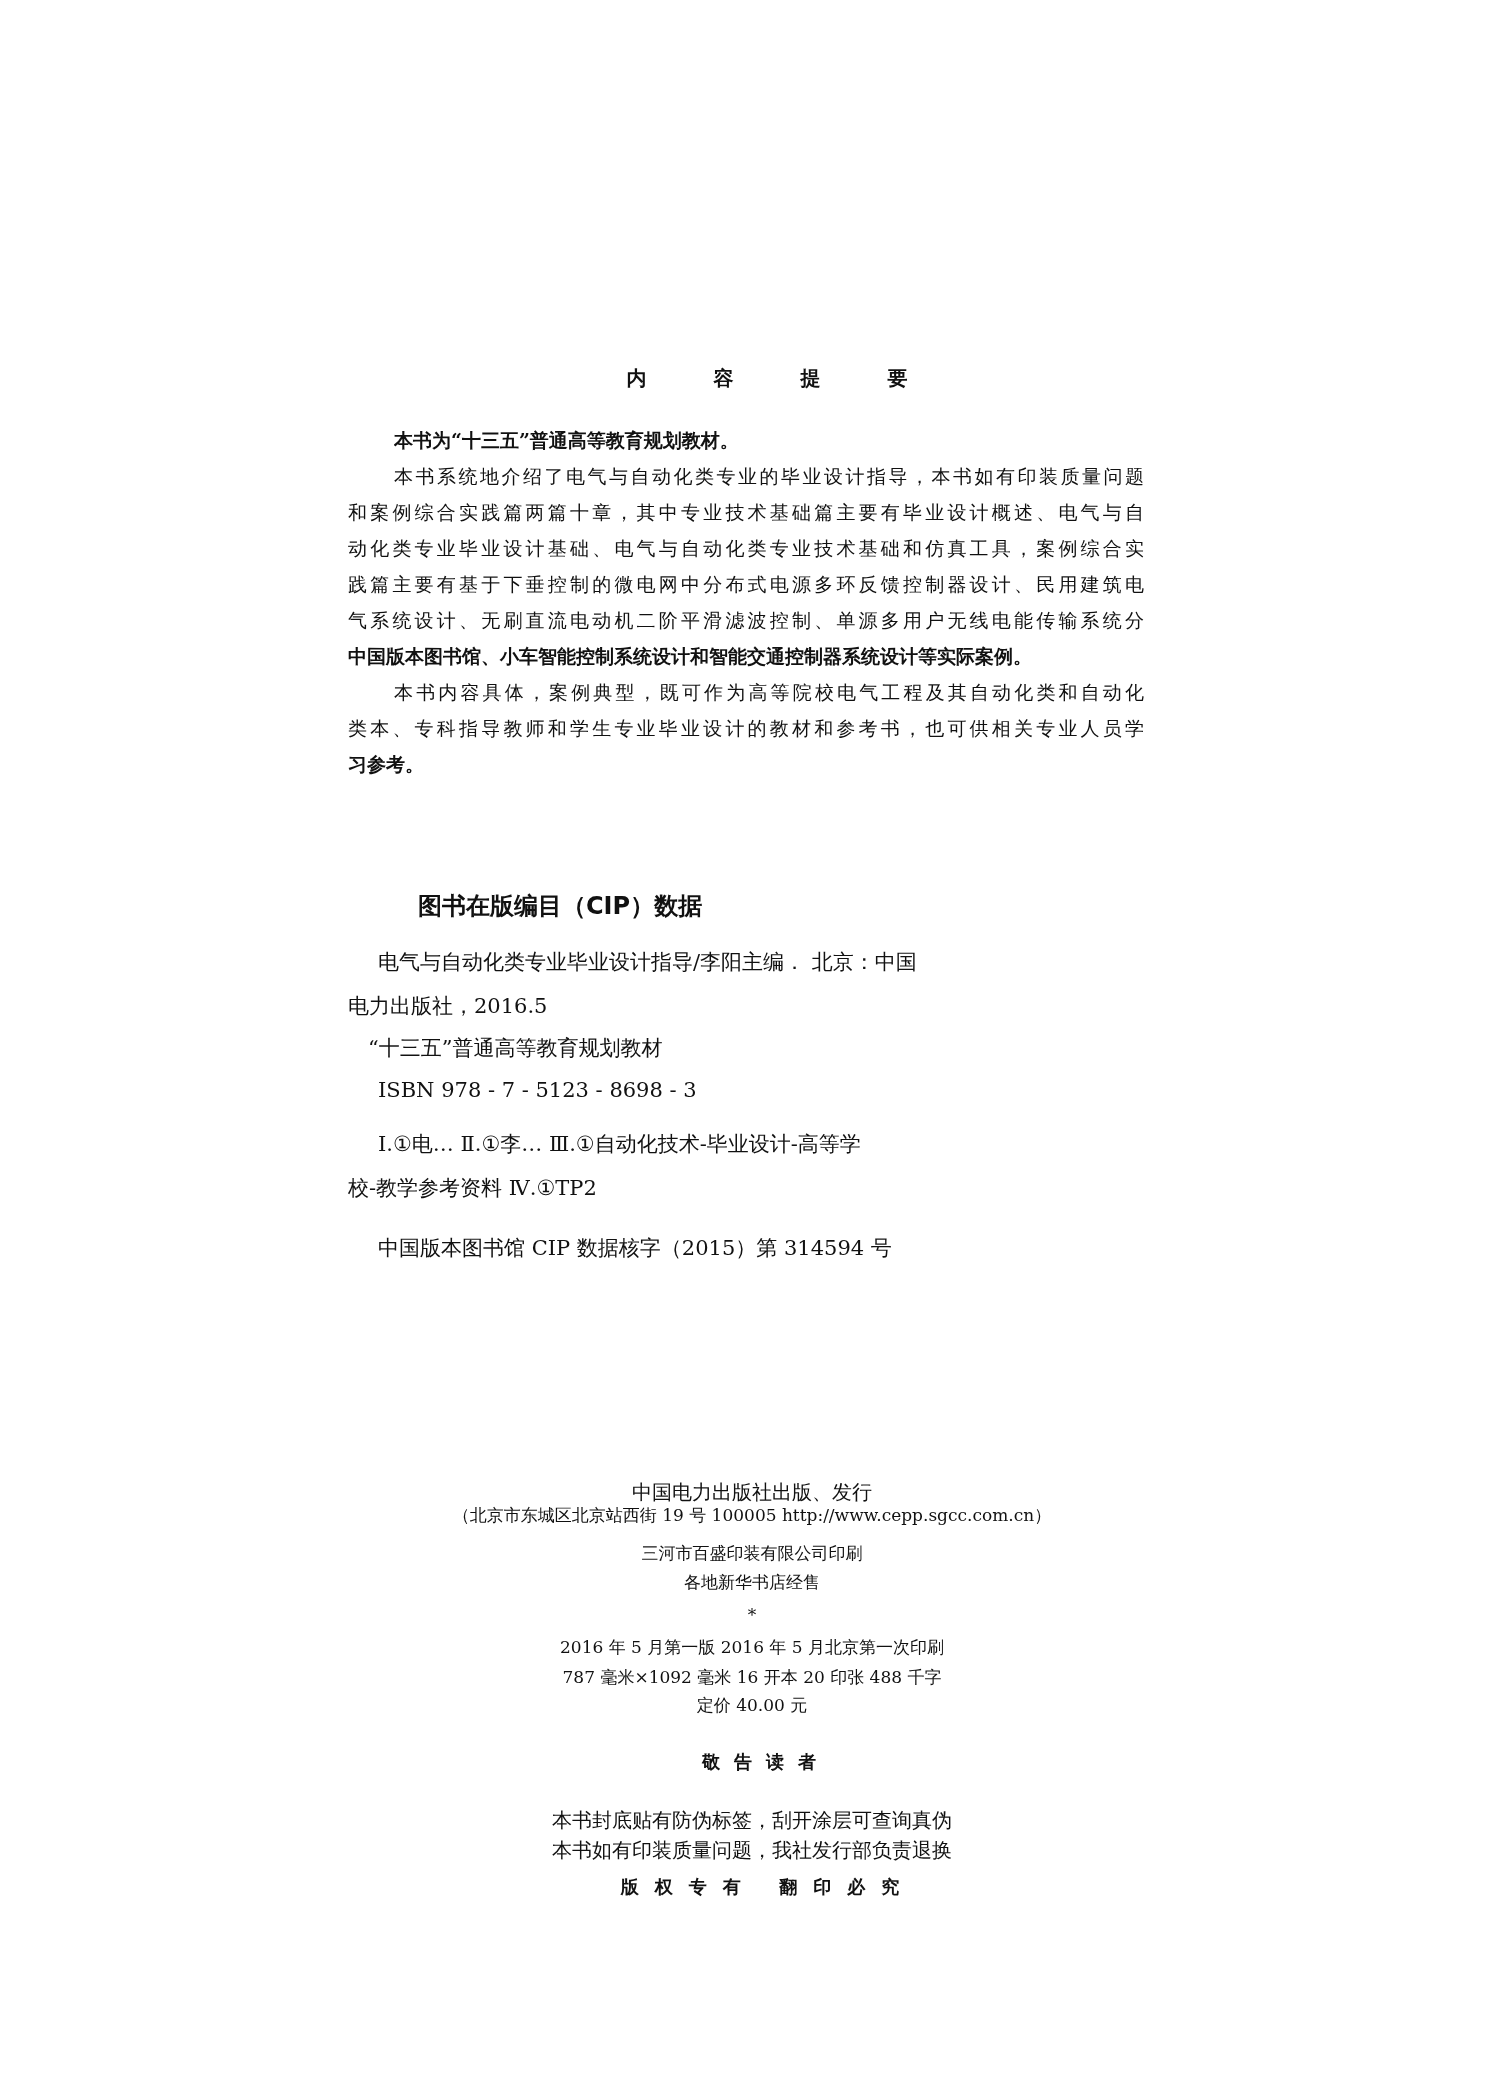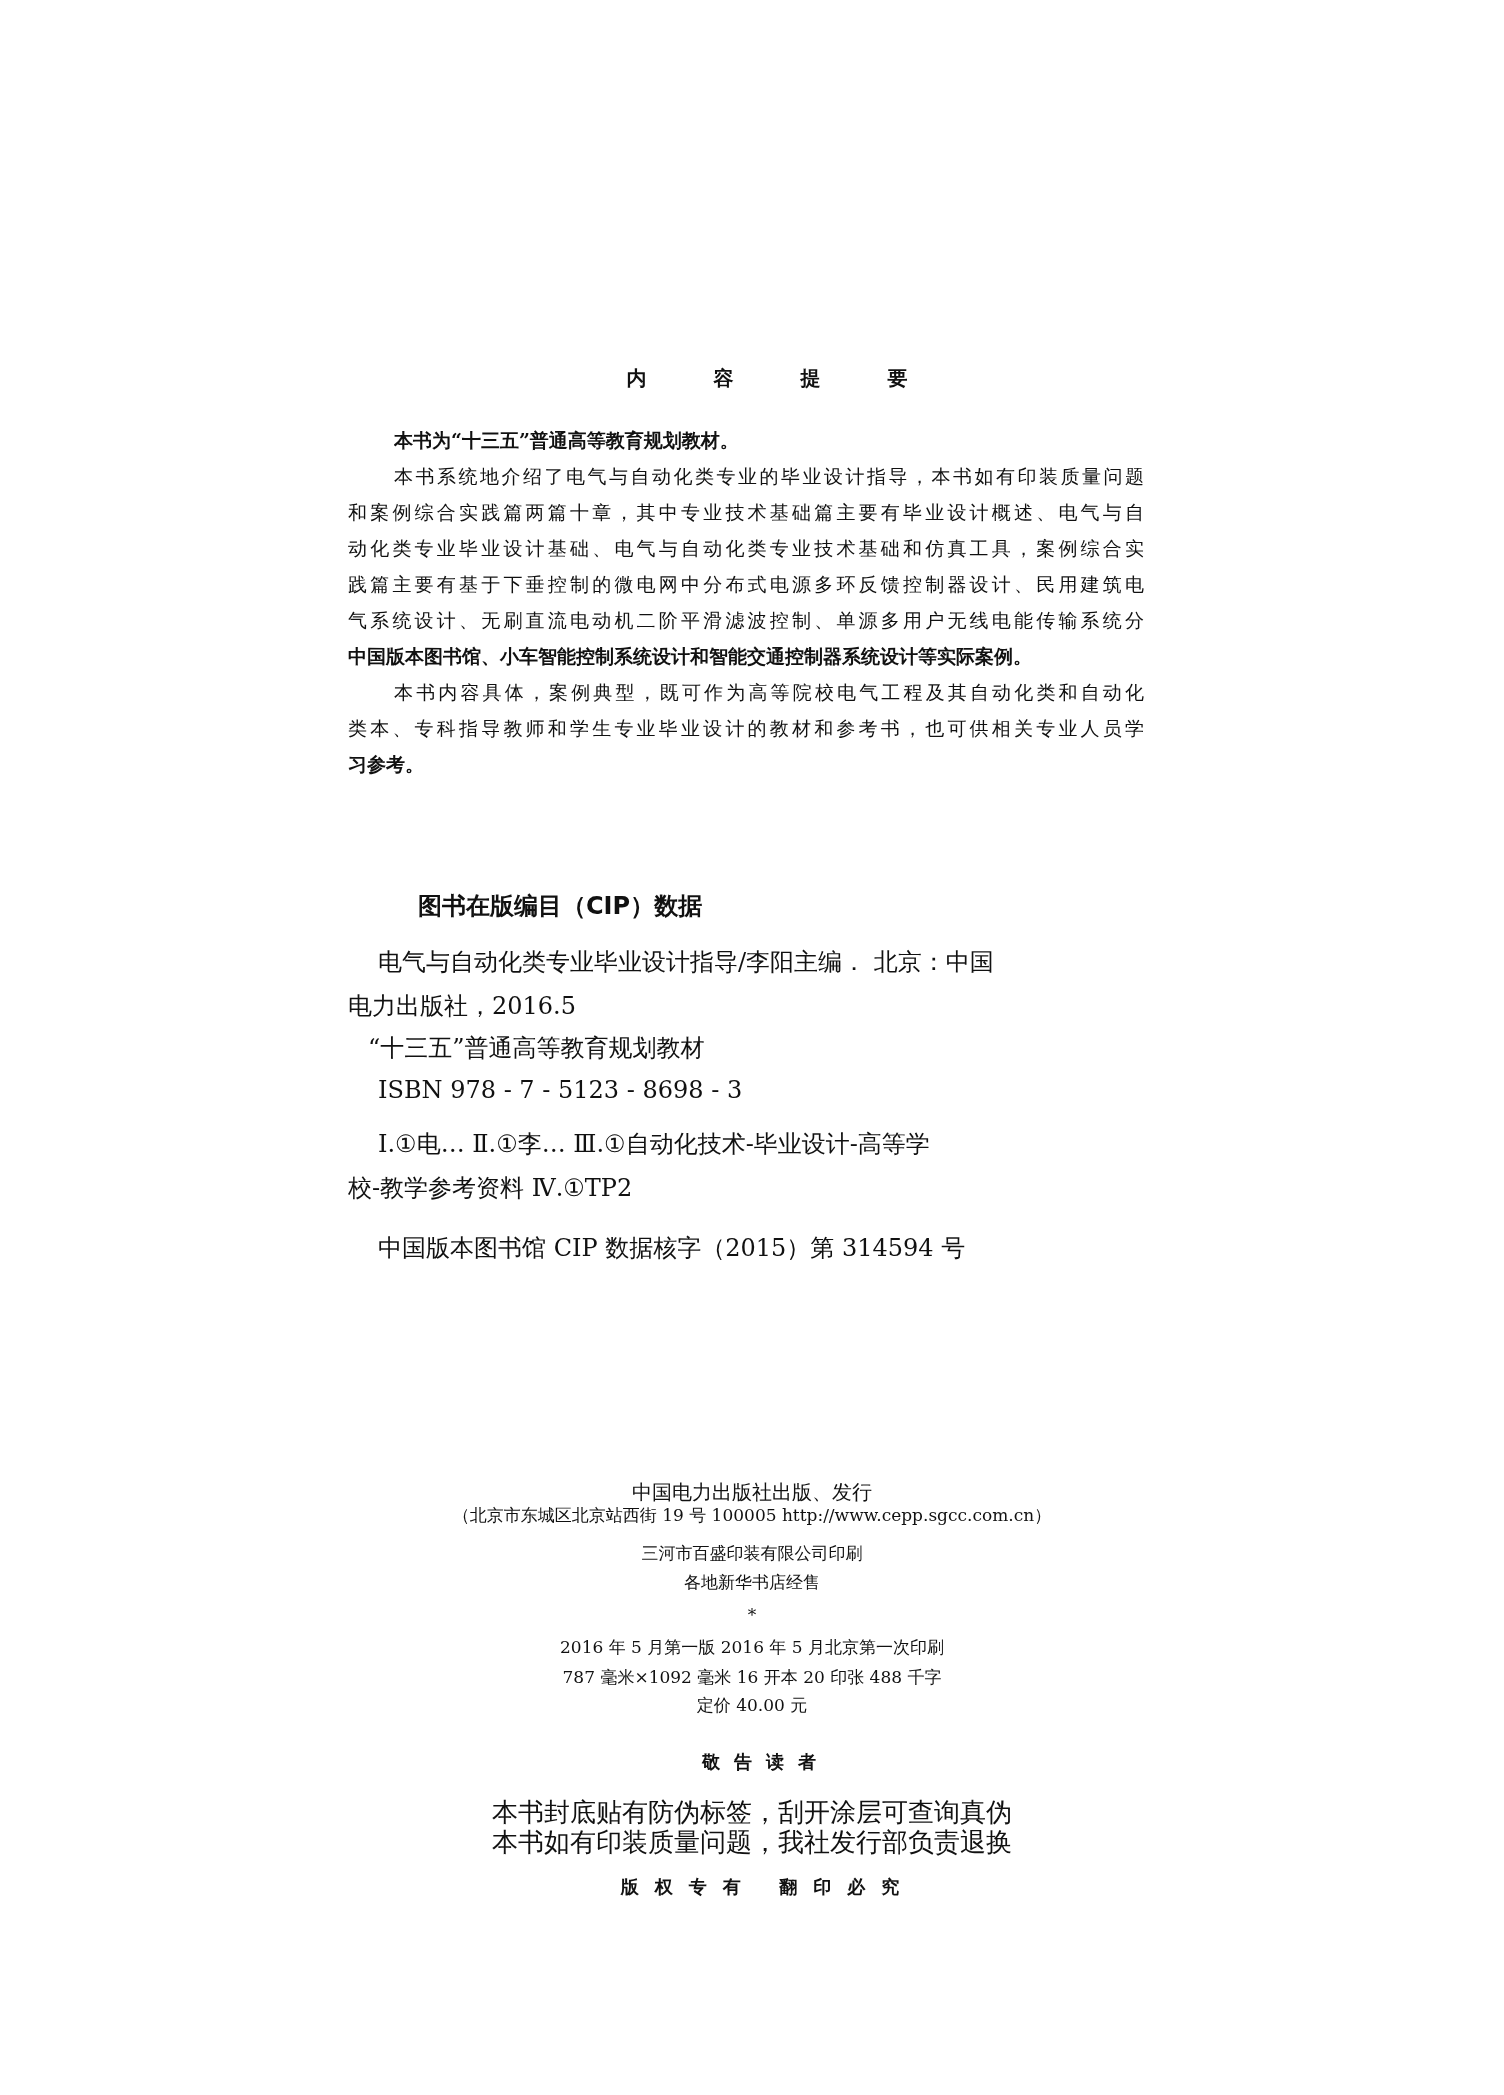--- a/index.html
+++ b/index.html
@@ -10,27 +10,27 @@
 
   
   #summary-title { top: 365px; font-size: 20px; font-weight: bold; letter-spacing: 30px; padding-left: 30px; font-family: "DejaVu Sans", sans-serif; }
   .sum-line { position: absolute; left: 348px; width: 796px; font-size: 19px; line-height: 36px; height: 36px;
               text-align: justify; text-align-last: justify; white-space: nowrap; overflow: hidden; }
   .sum-line.indent { left: 394px; width: 750px; }
   .sum-line.last { text-align-last: left; font-weight: bold; }
 
   
   #cip-heading { left: 378px; top: 890px; font-size: 24px; font-weight: bold; font-family: "DejaVu Sans", sans-serif; margin-left: 40px; }
-  .cip-line { position: absolute; font-size: 24px; line-height: 36px; height: 36px; white-space: nowrap; }
+  .cip-line { position: absolute; font-size: 21px; line-height: 36px; height: 36px; white-space: nowrap; }
 
   
   .colo { font-size: 17px; line-height: 22px; }
   #price-value { font-weight: normal; }
   #notice-title { font-size: 18px; font-weight: bold; letter-spacing: 14px; padding-left: 14px; font-family: "DejaVu Sans", sans-serif; }
-  .notice-line { font-size: 26px; line-height: 28px; }
+  .notice-line { font-size: 20px; line-height: 28px; margin-top: 8px; }
   #copyright { font-size: 18px; font-weight: bold; letter-spacing: 16px; padding-left: 16px; font-family: "DejaVu Sans", sans-serif; }
 </style>
 </head>
 <body>
 
 <div class="center" id="summary-title">内 容 提 要</div>
 
 <div>
   <div class="sum-line indent last" style="top:422px">本书为“十三五”普通高等教育规划教材。</div>
   <div class="sum-line indent" style="top:458px">本书系统地介绍了电气与自动化类专业的毕业设计指导，本书如有印装质量问题</div>

